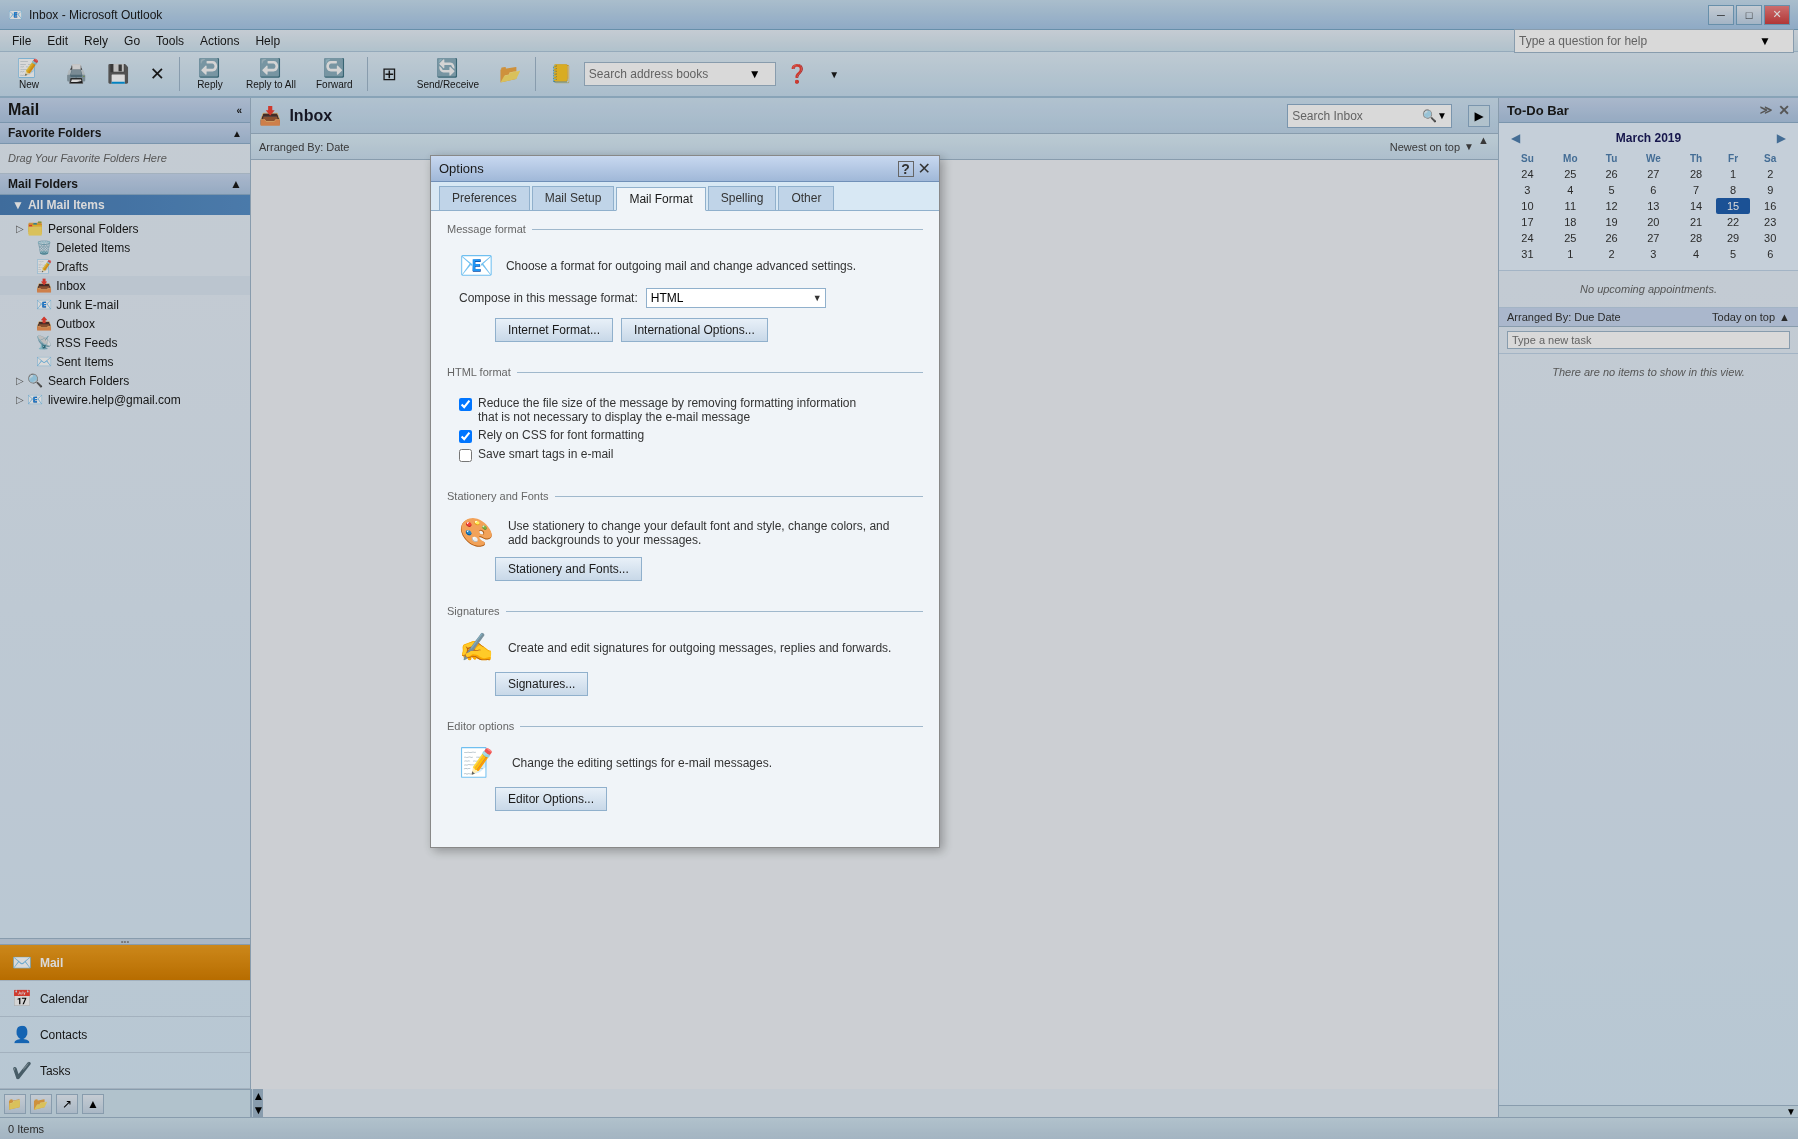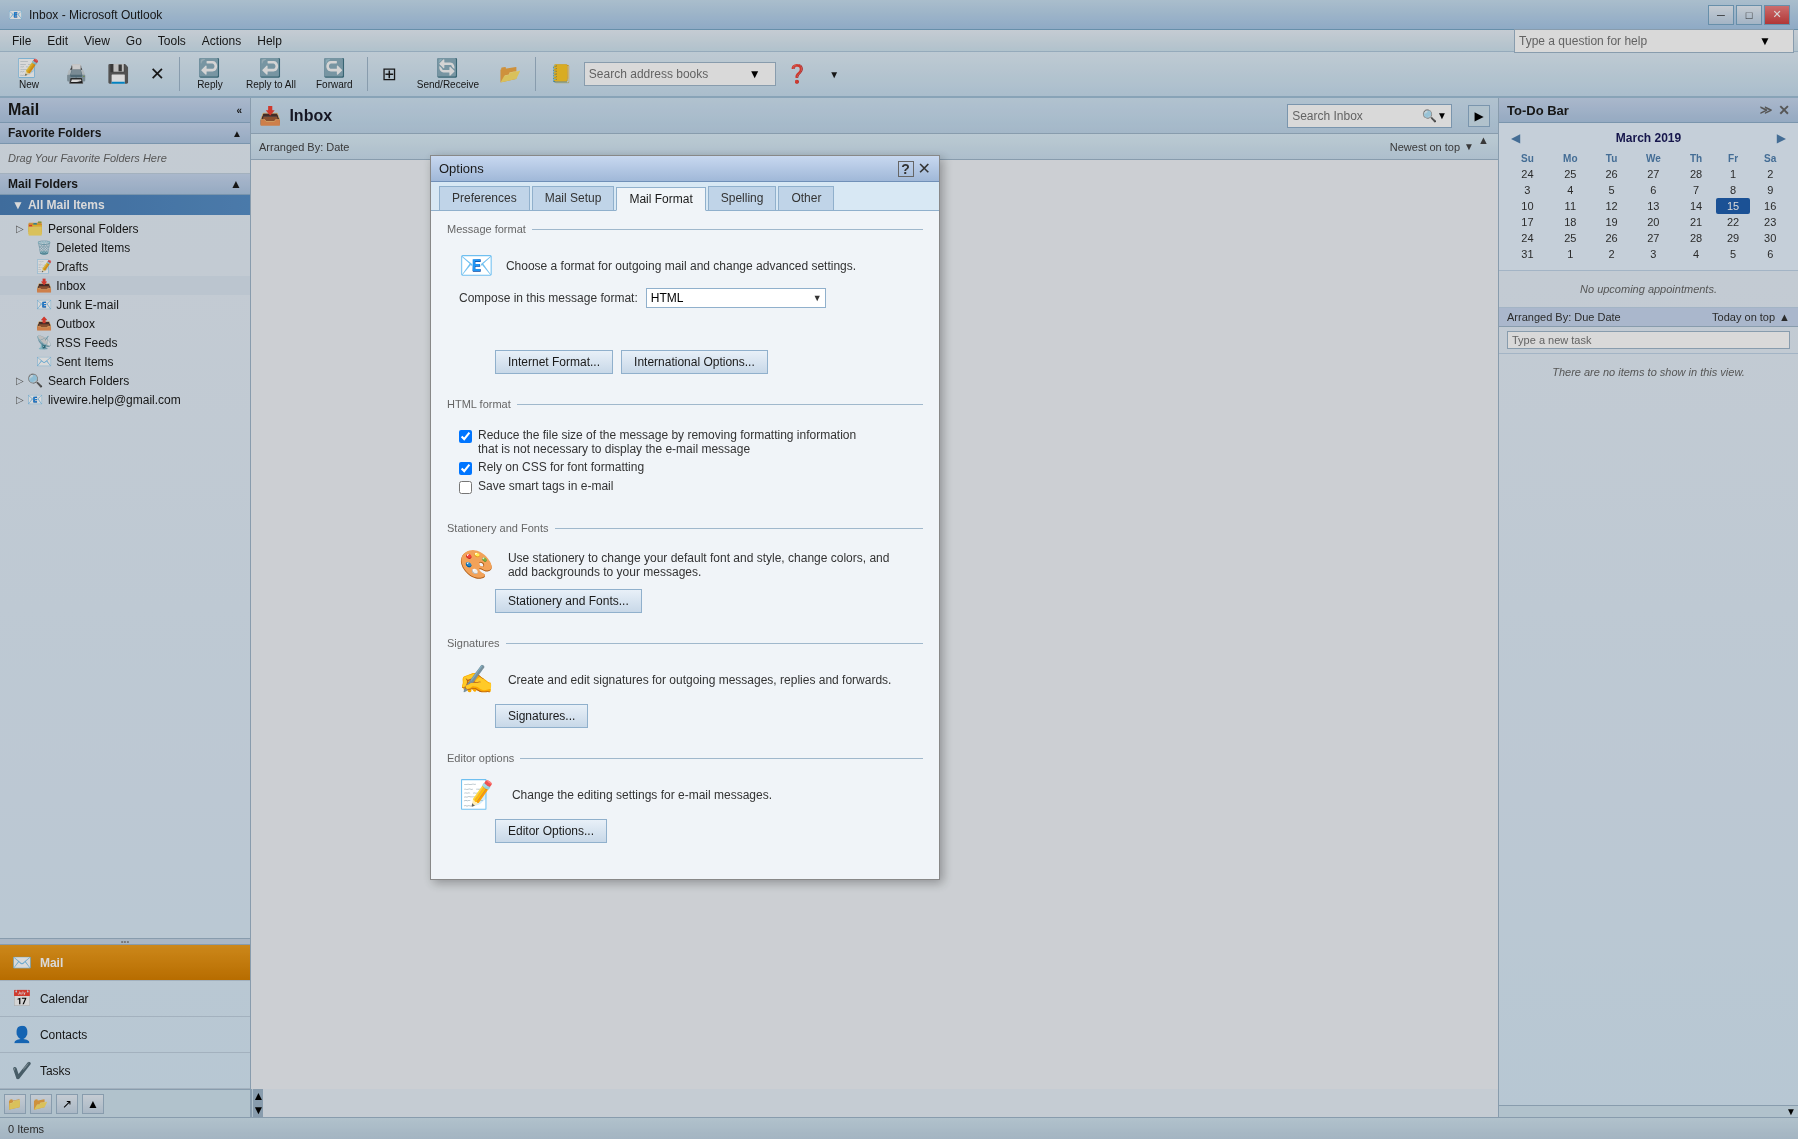--- a/index.html
+++ b/index.html
@@ -401,21 +401,20 @@
       position: absolute; right: 4px; top: 50%; transform: translateY(-50%);
       font-size: 9px; pointer-events: none; color: #333;
     }
     .format-btn {
       background: linear-gradient(to bottom, #e8f0f8, #c8d8e8);
       border: 1px solid #90b0cc;
       padding: 4px 12px;
       font-size: 12px;
       cursor: pointer;
       color: #1a1a1a;
-      margin-top: 32px;
     }
 
     .format-btns-row {
       display: flex; gap: 8px; margin-left: 36px;
     }
 
     .html-format-group {
       display: flex; flex-direction: column; gap: 4px;
       padding: 4px 0;
     }
@@ -478,21 +477,21 @@
   <div id="titlebar-controls">
     <div class="titlebar-btn">─</div>
     <div class="titlebar-btn">□</div>
     <div class="titlebar-btn" style="background:linear-gradient(to bottom,#f08080,#d04040);color:white;">✕</div>
   </div>
 </div>
 
 <div id="menubar">
   <span class="menu-item">File</span>
   <span class="menu-item">Edit</span>
-  <span class="menu-item">View</span>
+  <span class="menu-item">Rely</span>
   <span class="menu-item">Go</span>
   <span class="menu-item">Tools</span>
   <span class="menu-item">Actions</span>
   <span class="menu-item">Help</span>
   <div style="flex:1;"></div>
   <div class="toolbar-search-box" style="width:280px;">
     <input type="text" style="width: 240px; color: rgb(136, 136, 136);" placeholder="Type a question for help">
     <span>▼</span>
   </div>
 </div>

